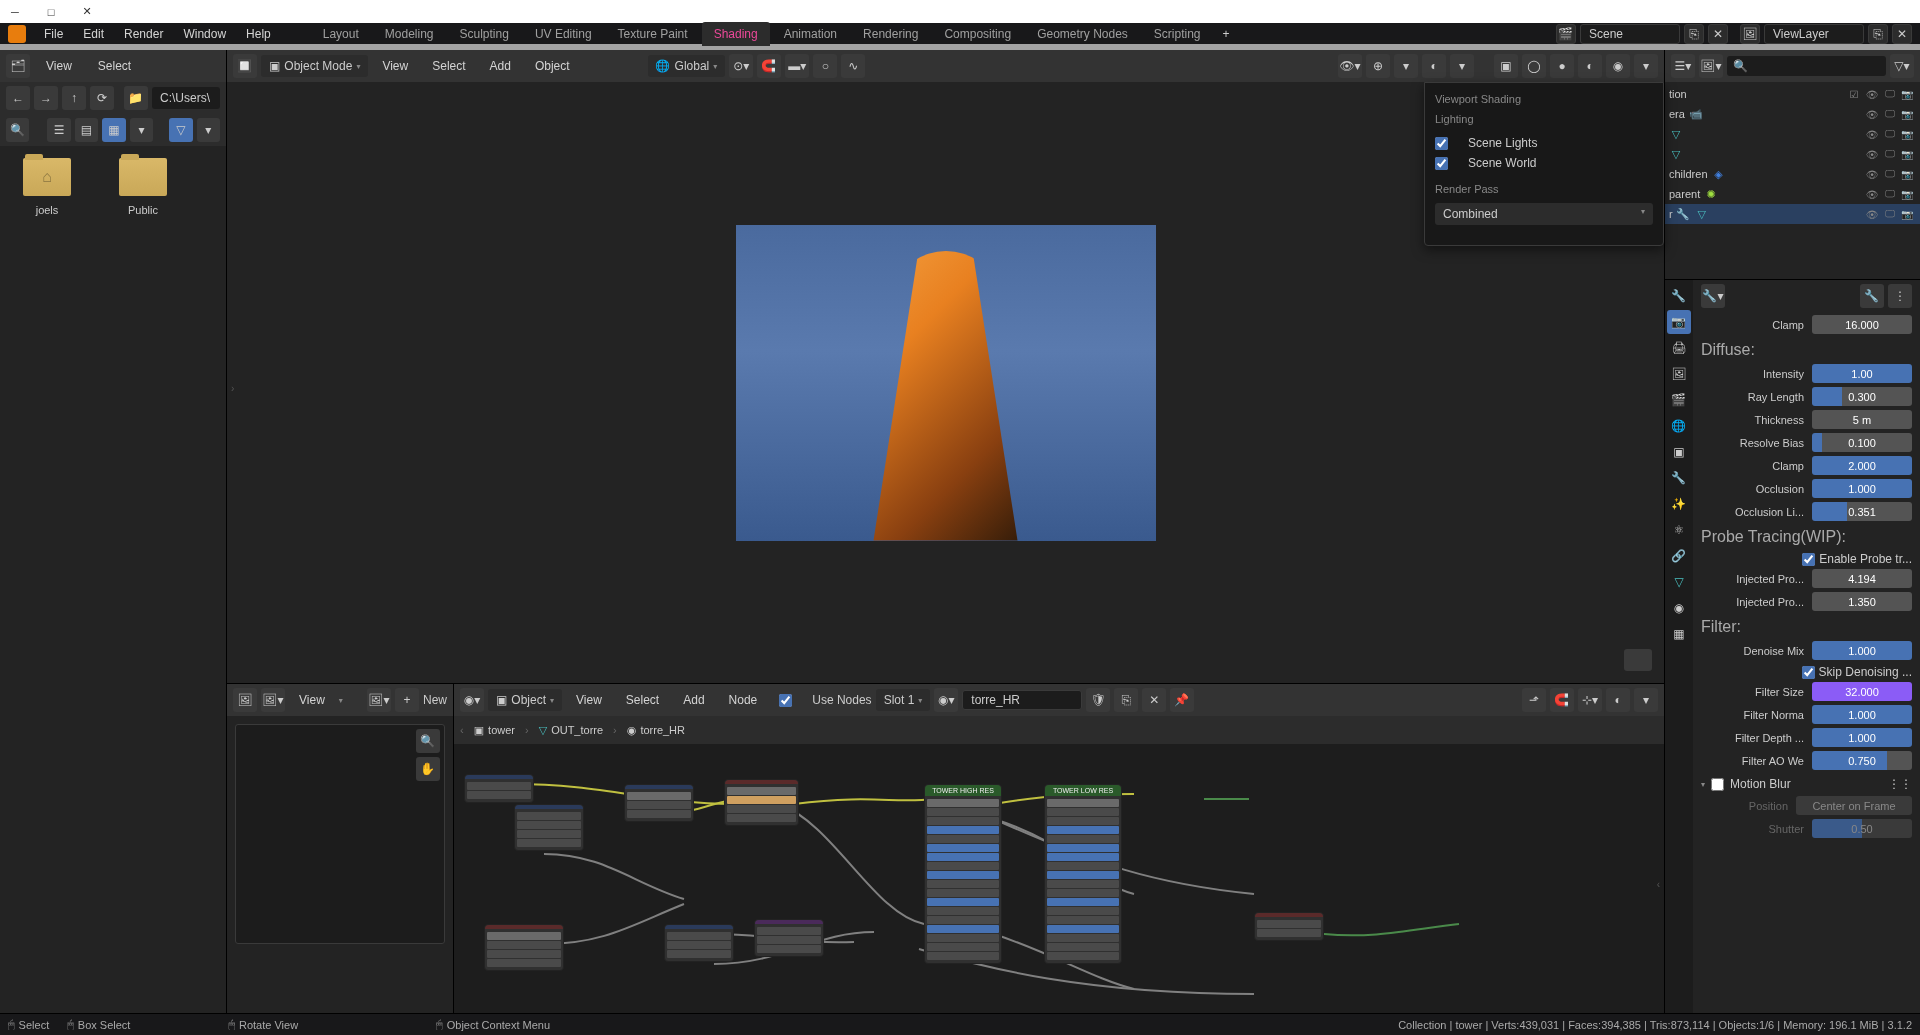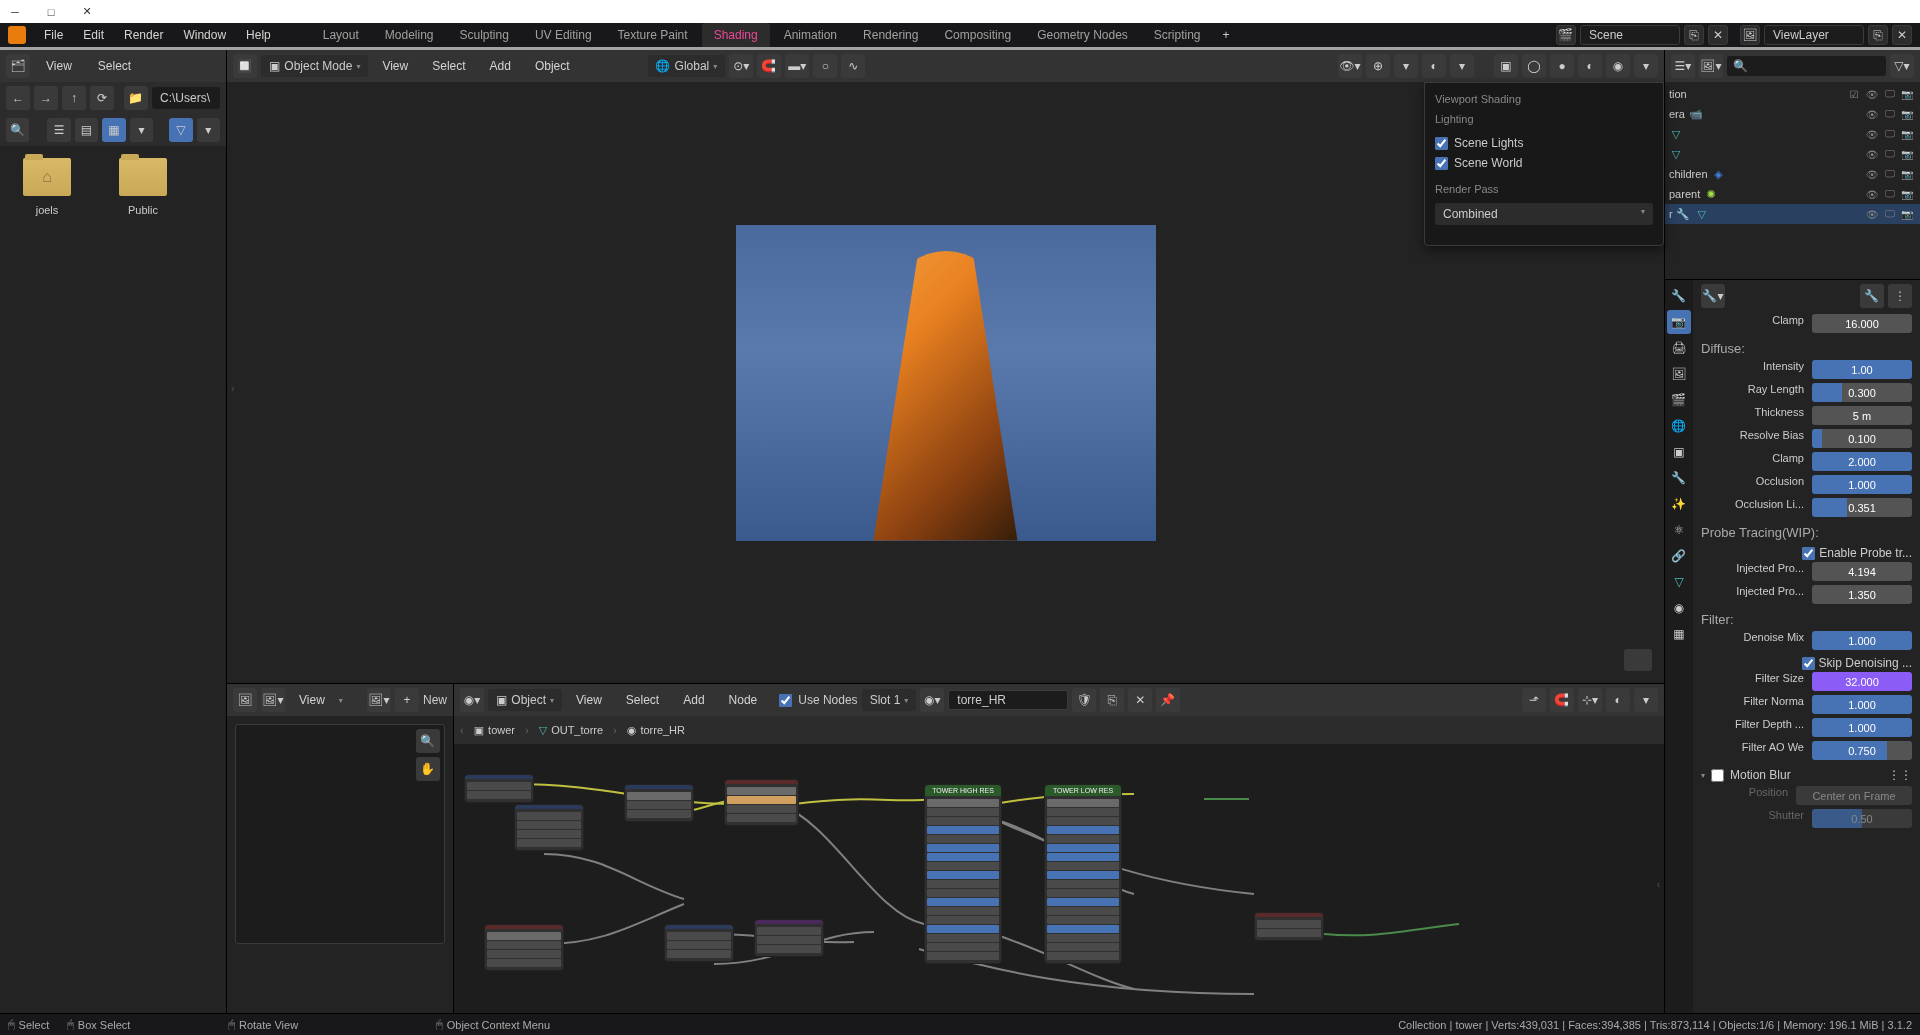--- a/index.html
+++ b/index.html
@@ -1,21 +1,21 @@
 <!DOCTYPE html>
 <html><head>
 <meta charset="utf-8">
 <style>
 *{margin:0;padding:0;box-sizing:border-box;font-family:"Segoe UI",Arial,sans-serif;user-select:none}
 body{background:#1a1a1a;color:#ccc;width:1920px;height:1035px;overflow:hidden;font-size:12px}
 .titlebar{height:23px;background:#fff;color:#333;display:flex;align-items:center;padding:0 8px;font-size:11px}
 .titlebar-text{flex:1}
 .win-btns{display:flex;gap:22px;margin-right:10px}
 .win-btn{width:14px;height:14px;display:flex;align-items:center;justify-content:center;cursor:pointer}
-.topbar{height:27px;background:#18181a;display:flex;align-items:center;padding:0 8px;border-bottom:3px solid #a3a3a3}
+.topbar{height:27px;background:#18181a;display:flex;align-items:center;padding:0 8px;border-bottom:6px solid #a3a3a3}
 .blender-logo{width:18px;height:18px;background:#e87d0d;border-radius:3px;margin-right:8px}
 .menu-item{padding:4px 10px;cursor:pointer;color:#d4d4d4}
 .workspace-tabs{display:flex;margin-left:30px;gap:2px}
 .ws-tab{padding:5px 12px;cursor:pointer;color:#a0a0a0;font-size:12px}
 .ws-tab.active{background:#2c2c2c;color:#ec4899;border-radius:3px 3px 0 0}
 .ws-add{padding:5px 8px;cursor:pointer}
 .scene-box{display:flex;align-items:center;margin-left:auto;gap:4px}
 .scene-field{background:#1c1c1c;border:1px solid #3a3a3a;padding:2px 8px;border-radius:3px;height:20px;display:flex;align-items:center;min-width:100px}
 .icon-btn{width:20px;height:20px;background:#2c2c2c;border-radius:3px;display:flex;align-items:center;justify-content:center;cursor:pointer;border:1px solid #3a3a3a}
 
@@ -41,21 +41,21 @@
 .tool-btn{width:26px;height:26px;background:#2c2c2c;border-radius:3px;display:flex;align-items:center;justify-content:center;cursor:pointer}
 .tool-btn.active{background:#4772b3}
 .vp-canvas{flex:1;background:#232323;display:flex;align-items:center;justify-content:center;position:relative}
 .render-img{width:420px;height:316px;background:linear-gradient(to bottom,#4a6a9e 0%,#5a7aae 40%,#3a5a8e 100%);position:relative;overflow:hidden}
 .tower{position:absolute;bottom:0;left:50%;transform:translateX(-50%);width:180px;height:290px;background:linear-gradient(135deg,#f4a040 0%,#e88020 30%,#8a4010 70%,#2a1808 100%);clip-path:polygon(35% 0%,65% 0%,90% 100%,10% 100%);border-radius:50% 50% 0 0}
 .vp-camera{position:absolute;right:12px;bottom:12px;width:28px;height:22px;background:#3a3a3a;border-radius:3px;cursor:pointer}
 
 .vp-shading-popup{position:absolute;top:32px;right:0;width:240px;background:#181818;border:1px solid #3a3a3a;border-radius:0 0 4px 4px;padding:10px;z-index:100;box-shadow:0 4px 12px rgba(0,0,0,0.5)}
 .popup-section{margin-bottom:10px}
 .popup-title{color:#888;font-size:11px;margin-bottom:8px}
-.popup-check{display:flex;align-items:center;gap:6px;padding:3px 0;cursor:pointer}
+.popup-check{display:flex;align-items:center;gap:20px;padding:3px 0;cursor:pointer}
 .popup-check input{accent-color:#4772b3}
 .popup-select{background:#2c2c2c;padding:4px 8px;border-radius:3px;width:100%;display:flex;justify-content:space-between;cursor:pointer;margin-top:4px}
 
 .node-editor{height:330px;background:#1a1a1a;border-top:1px solid #000;display:flex;position:relative}
 .ne-left{width:227px;background:#232323;border-right:1px solid #000;display:flex;flex-direction:column}
 .ne-left-header{height:32px;background:#333;display:flex;align-items:center;padding:0 6px;gap:4px}
 .ne-preview{flex:1;padding:8px}
 .ne-preview-box{width:100%;height:220px;background:#1c1c1c;border:1px solid #3a3a3a;border-radius:3px;position:relative}
 .ne-preview-icons{position:absolute;right:4px;top:4px;display:flex;flex-direction:column;gap:4px}
 
@@ -89,24 +89,24 @@
 .tree-toggle-icons{margin-left:auto;display:flex;gap:2px}
 .ti{width:16px;height:16px;display:flex;align-items:center;justify-content:center;font-size:10px;color:#888}
 .tree-icon{width:14px;height:14px;display:inline-flex;align-items:center;justify-content:center}
 .cyan{color:#4ac0c0}
 
 .properties{flex:1;display:flex}
 .prop-tabs{width:28px;background:#1c1c1c;display:flex;flex-direction:column;padding-top:4px;gap:2px}
 .prop-tab{width:24px;height:24px;margin:0 auto;border-radius:3px;display:flex;align-items:center;justify-content:center;cursor:pointer;font-size:12px}
 .prop-tab.active{background:#4772b3}
 .prop-content{flex:1;padding:4px 8px;overflow:hidden}
-.prop-row{display:flex;height:21px;margin-bottom:2px}
+.prop-row{display:flex;align-items:center;height:21px;margin-bottom:2px}
 .prop-label{flex:1;text-align:right;padding-right:8px;font-size:11px;color:#ccc;overflow:hidden;text-overflow:ellipsis;white-space:nowrap}
 .prop-value{width:100px;background:#4772b3;color:#fff;text-align:center;padding:2px 4px;border-radius:3px;font-size:11px;height:19px;display:flex;align-items:center;justify-content:center}
-.prop-section{color:#aaa;font-size:13px;padding:4px 0}
+.prop-section{color:#aaa;font-size:16px;padding:4px 0}
 .prop-check{display:flex;align-items:center;gap:4px;padding:2px 0}
 .prop-check input{accent-color:#4772b3}
 .prop-panel-header{display:flex;align-items:center;gap:6px;padding:4px 0;cursor:pointer}
 
 .statusbar{height:22px;background:#18181a;display:flex;align-items:center;padding:0 8px;font-size:11px;color:#aaa;border-top:1px solid #000}
 .sb-item{display:flex;align-items:center;gap:4px;margin-right:18px}
 .sb-right{margin-left:auto}
 
 svg{display:block}
 .chev{font-size:8px;color:#888}

